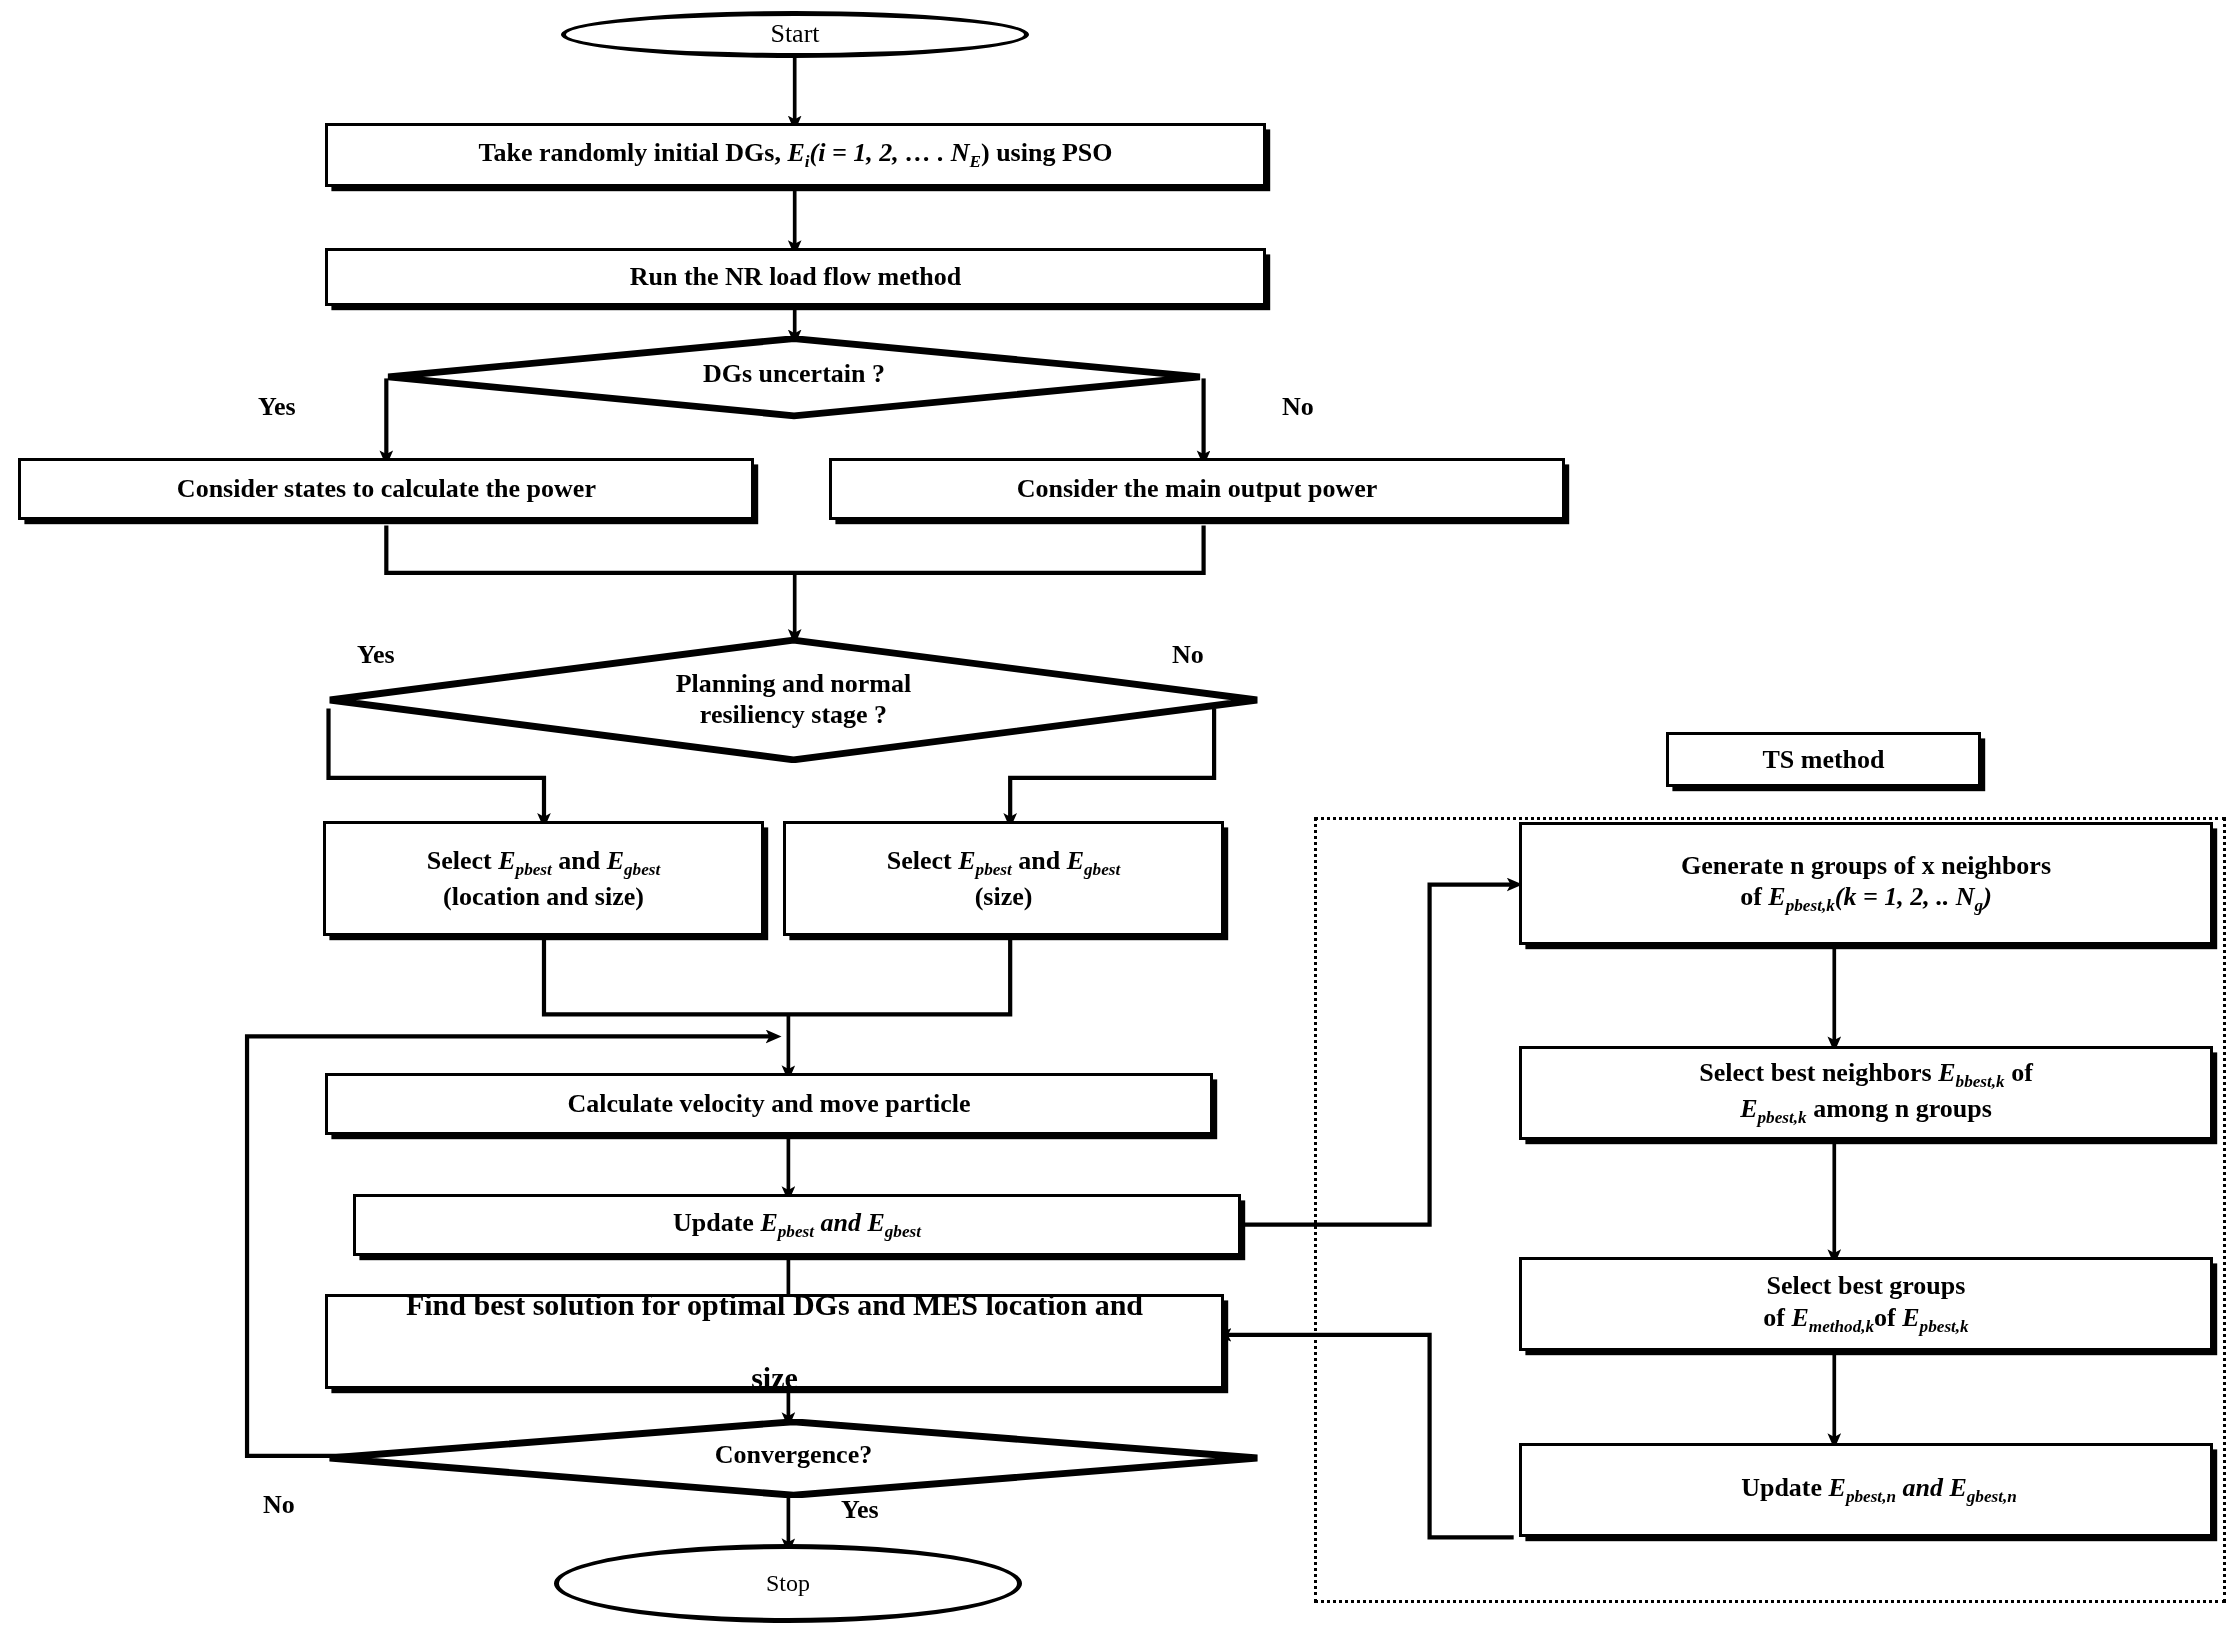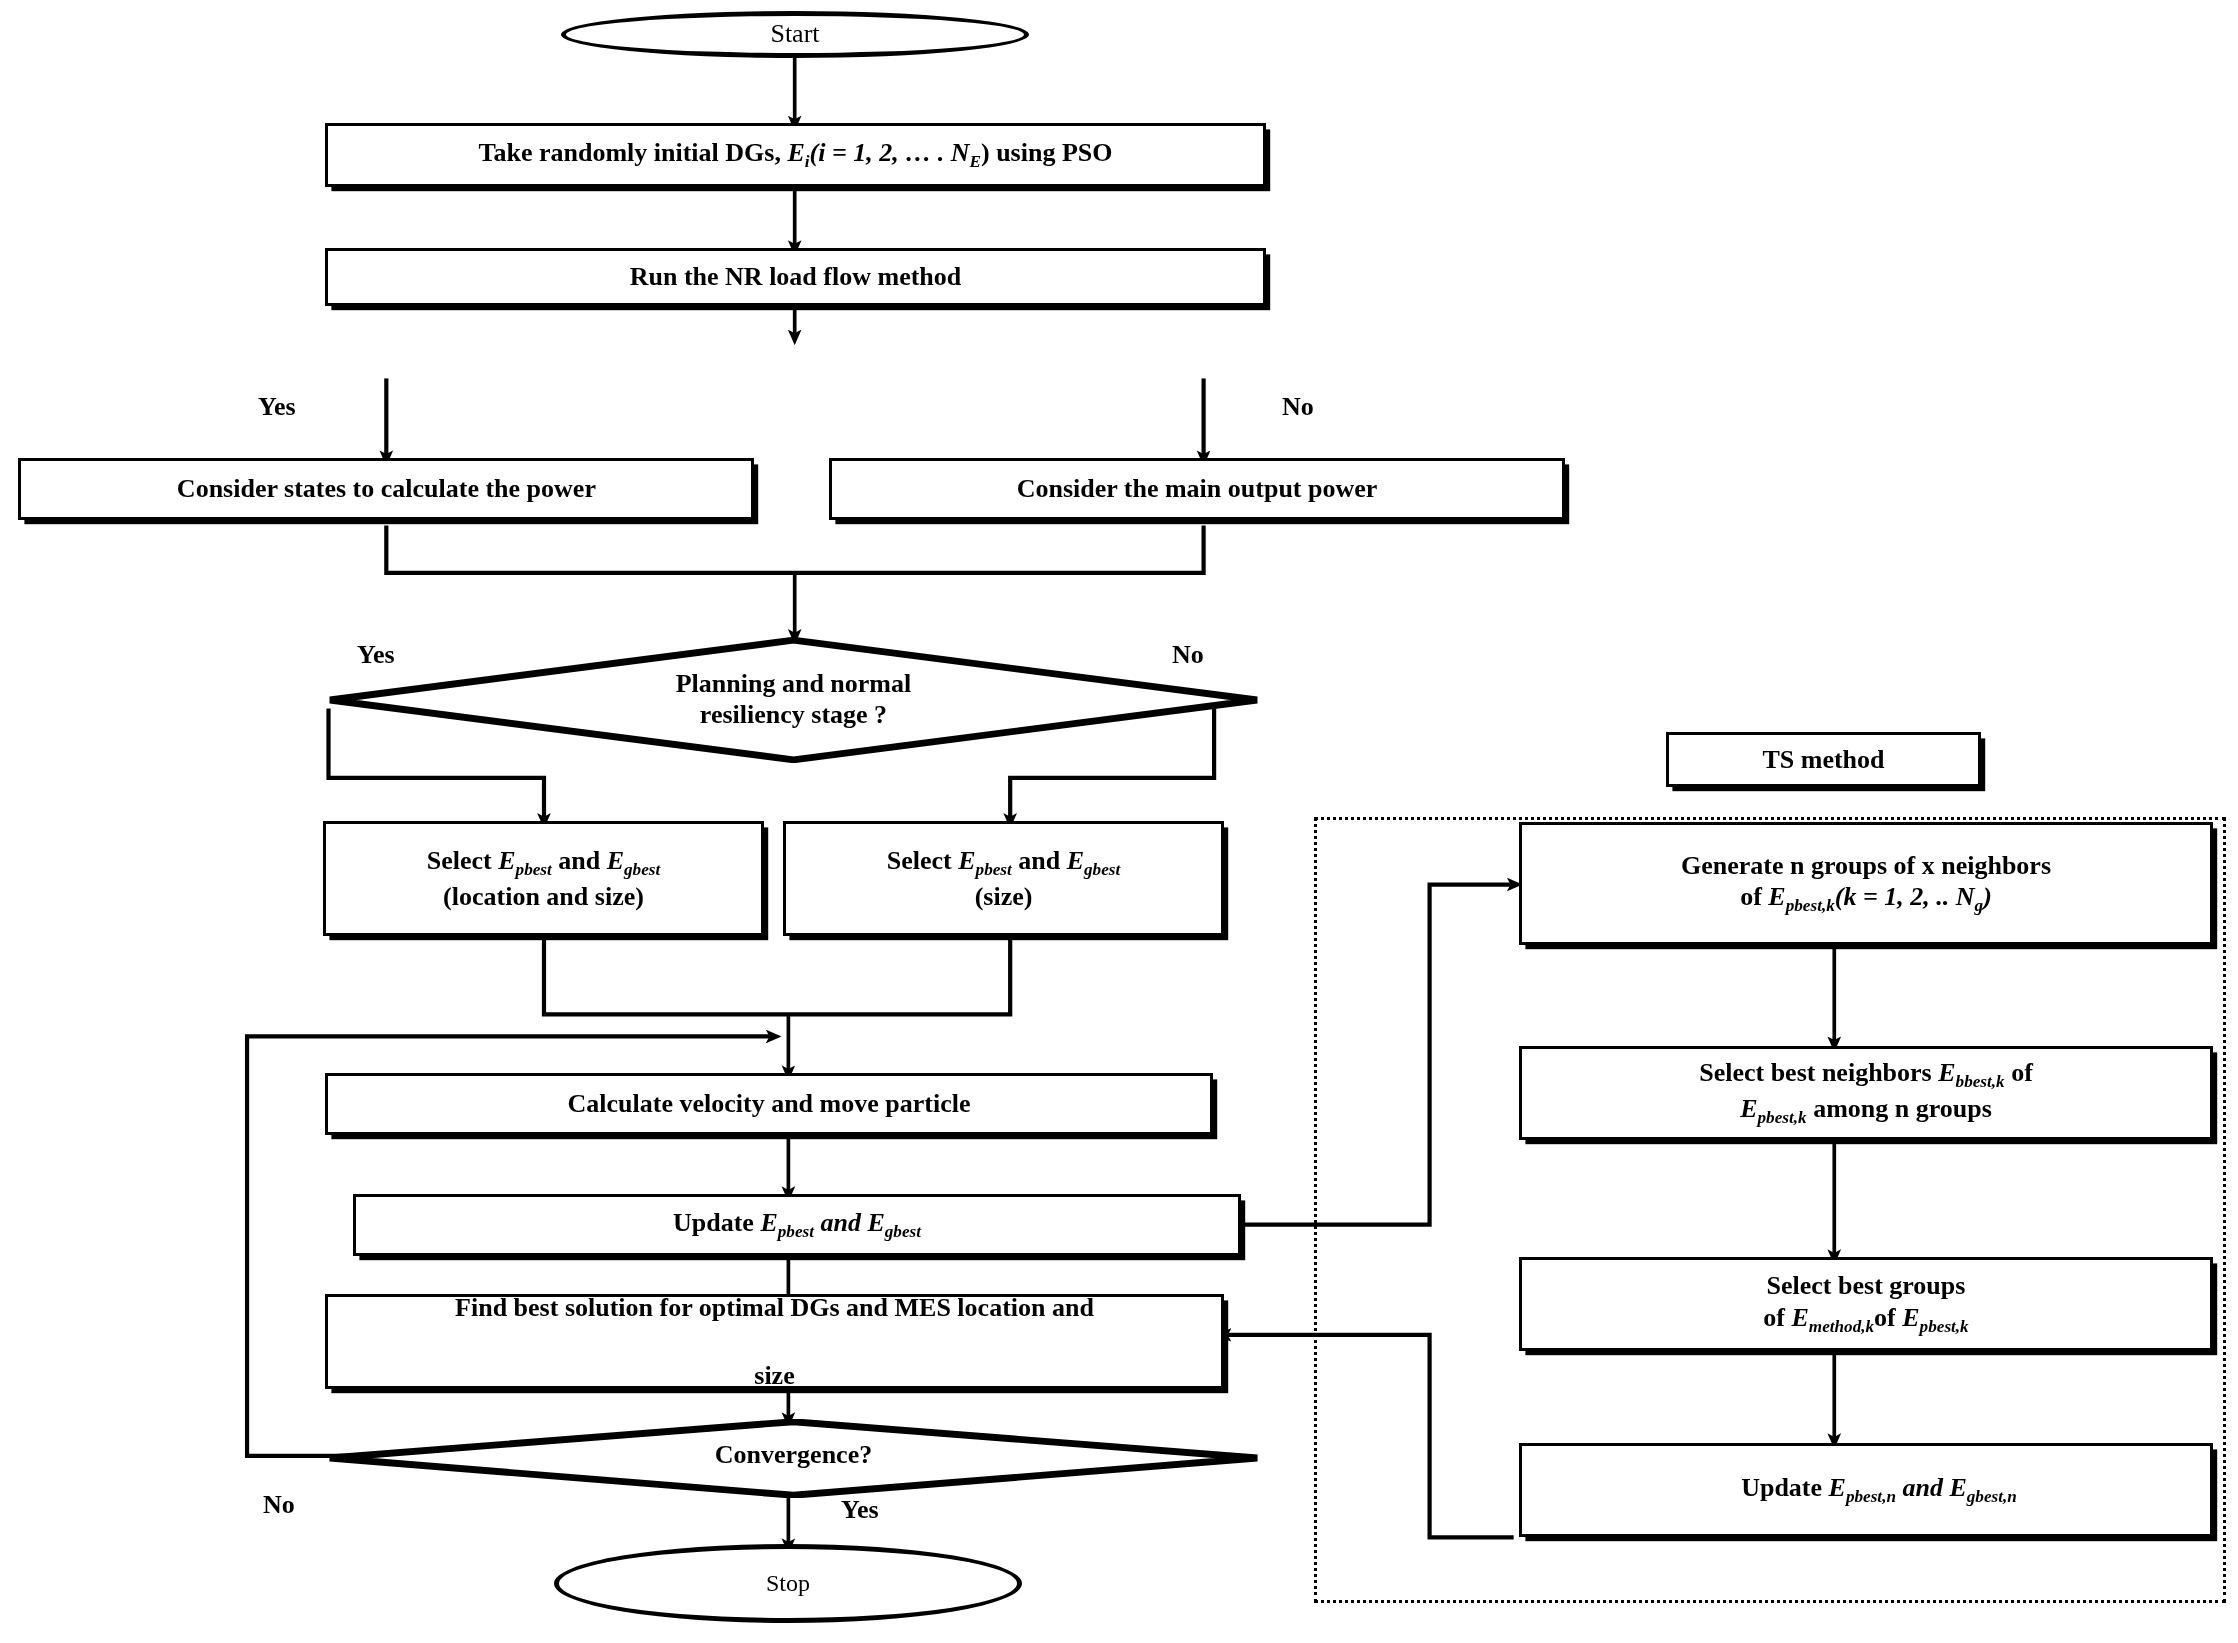--- a/index.html
+++ b/index.html
@@ -141,20 +141,28 @@
   <div class="node box" style="left:325px;top:123px;width:941px;height:64px;font-size:26px;">
     <span>
       <span>Take randomly initial DGs, </span><span class="it"><span>E</span><sub>i</sub></span><span class="it">(i = 1, 2, … . N</span><sub class="it">E</sub><span>) using PSO</span>
     </span>
   </div>
 
   <div class="node box" style="left:325px;top:248px;width:941px;height:58px;font-size:26px;">
     <span>Run the NR load flow method</span>
   </div>
 
+  <div class="diamond-wrap" style="left:384px;top:336px;width:820px;height:84px;">
+    <svg width="820" height="84" viewBox="0 0 1560 160" xmlns="http://www.w3.org/2000/svg">
+      <polygon points="780,5 1553,78 780,152 7,78" fill="#fff" stroke="#000" stroke-width="13"></polygon>
+    </svg>
+    <div class="diamond-label" style="top:22px;font-size:26px;">
+      <span>DGs uncertain ?</span>
+    </div>
+  </div>
   <div class="edge-label" style="left:258px;top:392px;font-size:26px;">
     <span>Yes</span>
   </div>
   <div class="edge-label" style="left:1282px;top:392px;font-size:26px;">
     <span>No</span>
   </div>
 
   <div class="node box" style="left:18.4px;top:458px;width:736px;height:62px;font-size:26px;">
     <span>Consider states to calculate the power</span>
   </div>
@@ -196,21 +204,21 @@
   <div class="node box" style="left:325px;top:1073px;width:888px;height:62px;font-size:26px;">
     <span>Calculate velocity and move particle</span>
   </div>
 
   <div class="node box" style="left:325px;top:1194px;width:888px;height:62px;font-size:26px;margin-left:28px;">
     <span>
       <span>Update </span><span class="it"><span>E</span><sub>pbest</sub></span><span class="it"> and </span><span class="it"><span>E</span><sub>gbest</sub></span>
     </span>
   </div>
 
-  <div class="node box" style="left:325px;top:1294px;width:899px;height:95px;font-size:26px;flex-direction:column;gap:36px;">
+  <div class="node box" style="left:325px;top:1294px;width:899px;height:95px;font-size:30px;flex-direction:column;gap:36px;">
     <span>Find best solution for optimal DGs and MES location and</span>
     <span>size</span>
   </div>
 
   <div class="diamond-wrap" style="left:326px;top:1419px;width:935px;height:79px;">
     <svg width="935" height="79" viewBox="0 0 1780 150" xmlns="http://www.w3.org/2000/svg">
       <polygon points="890,5 1773,74 890,145 7,74" fill="#fff" stroke="#000" stroke-width="13"></polygon>
     </svg>
     <div class="diamond-label" style="top:20px;font-size:26px;">
       <span>Convergence?</span>

